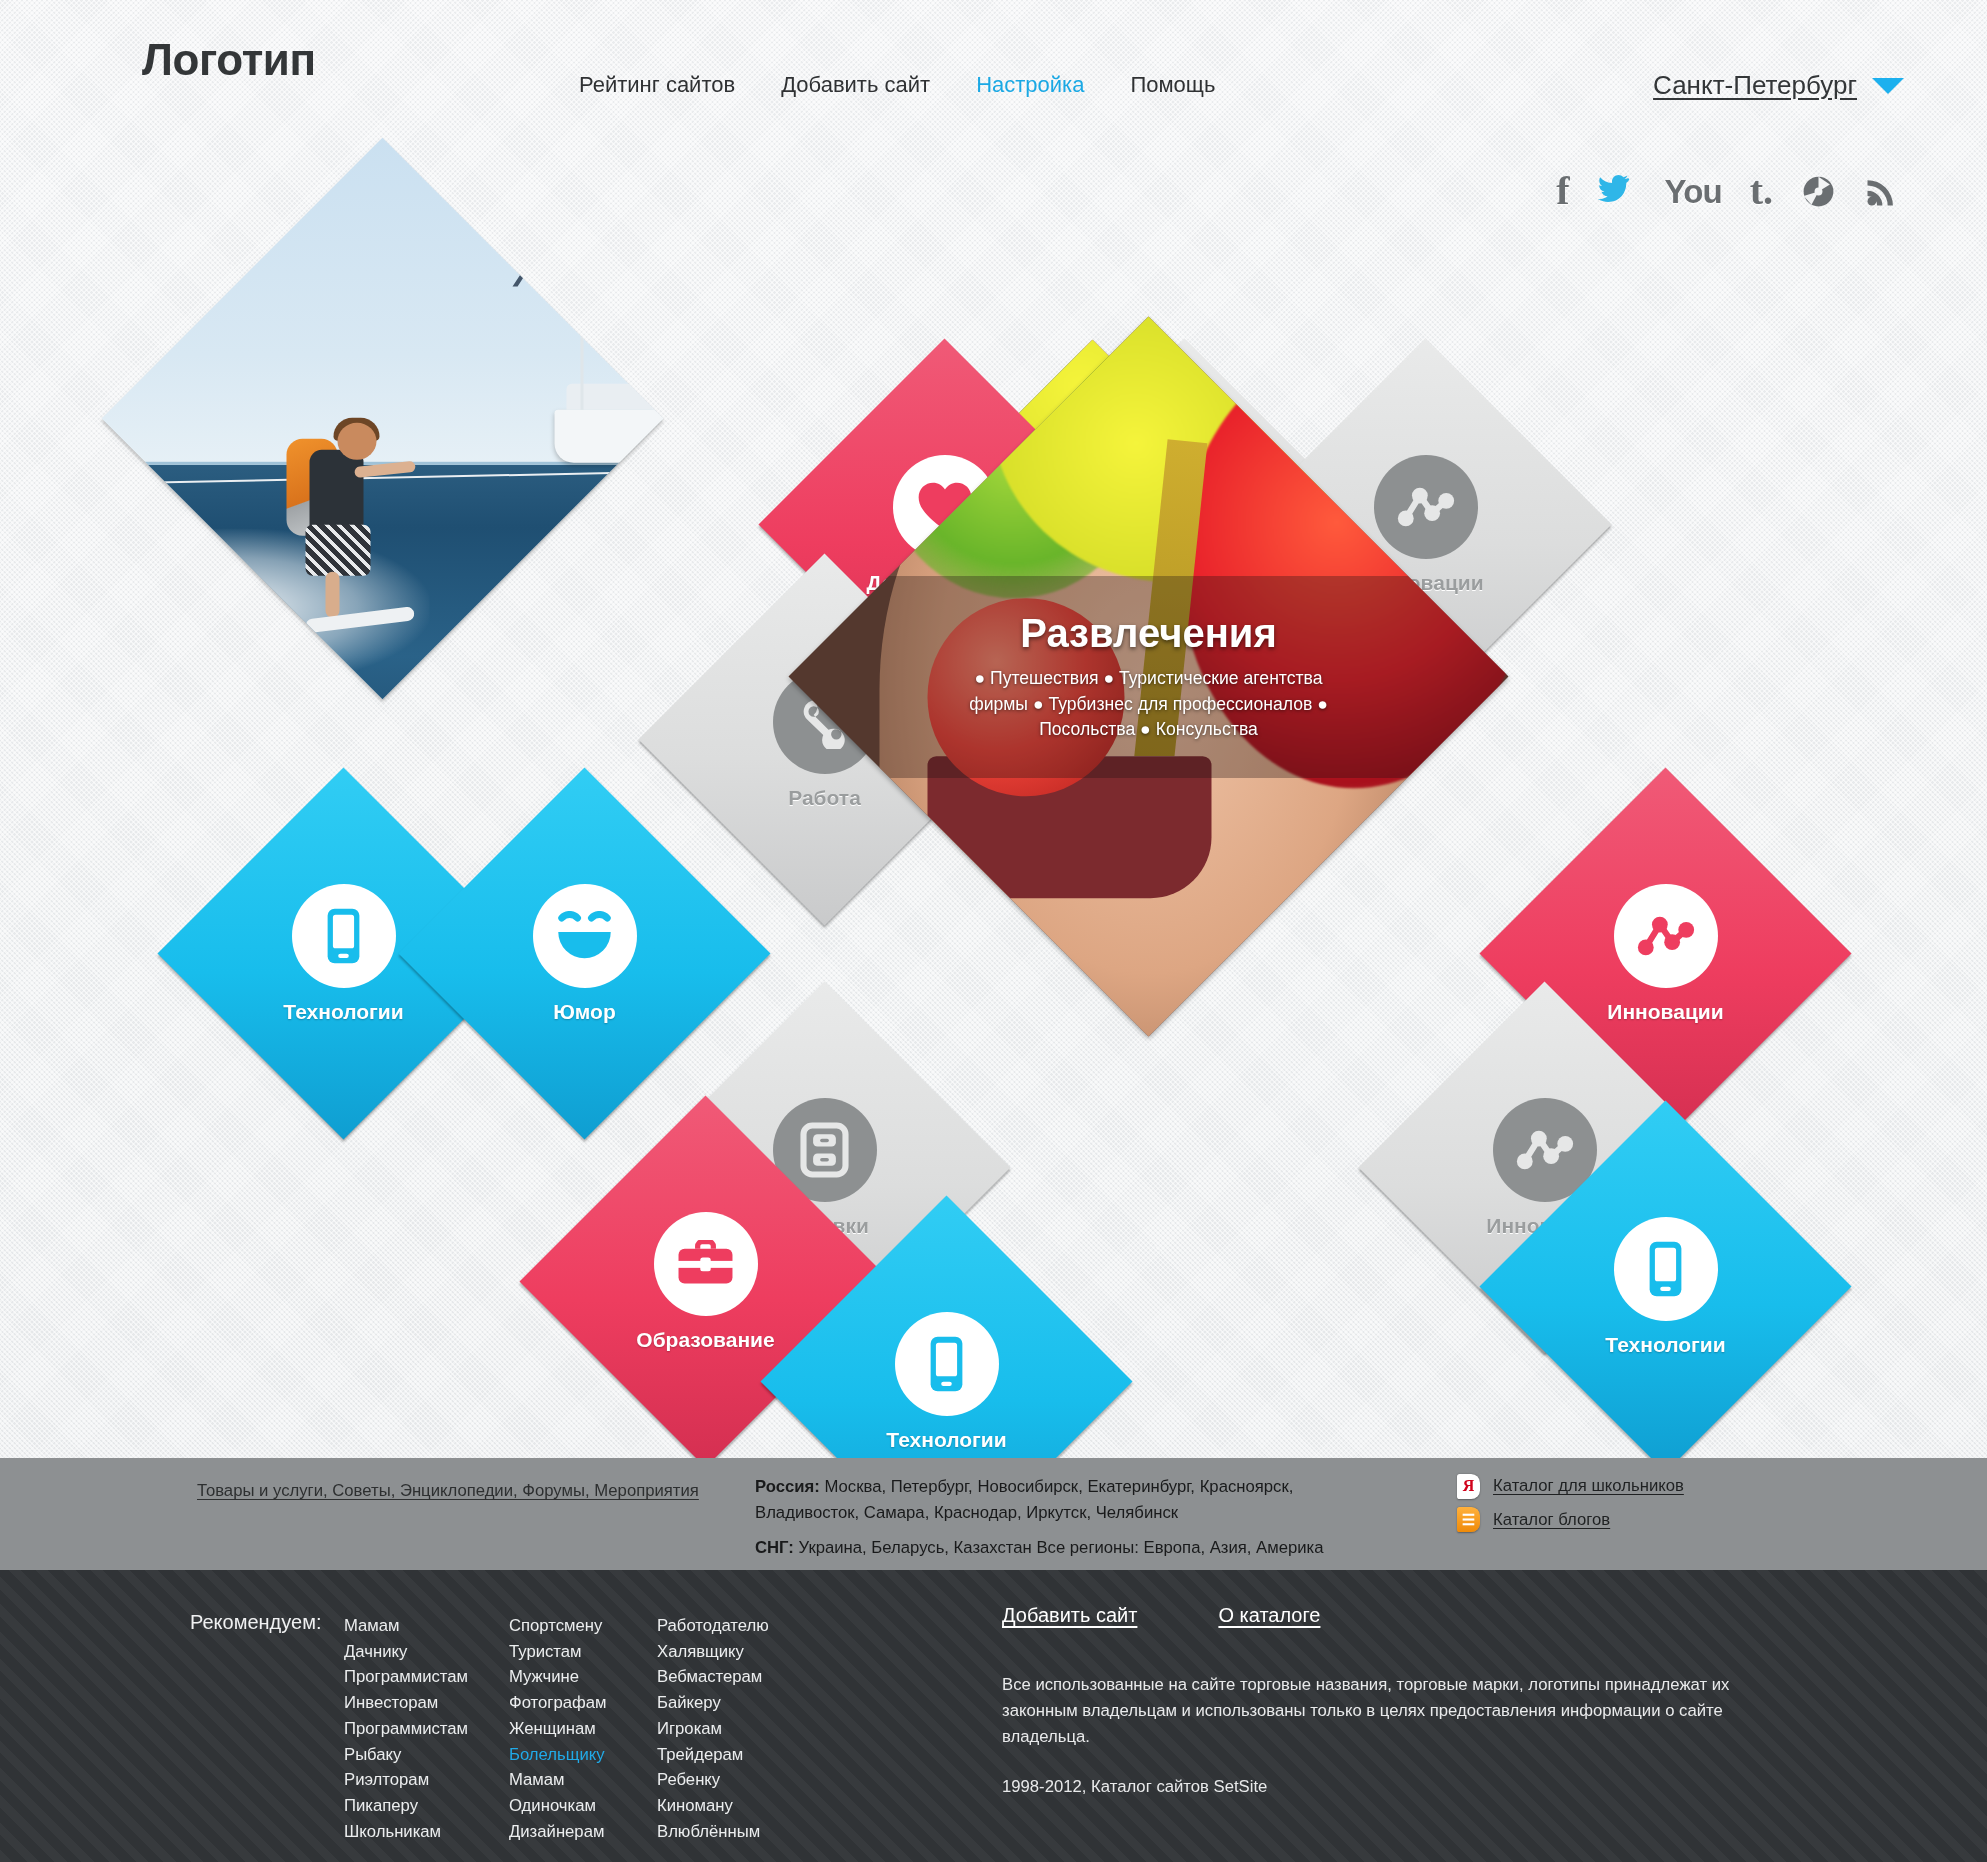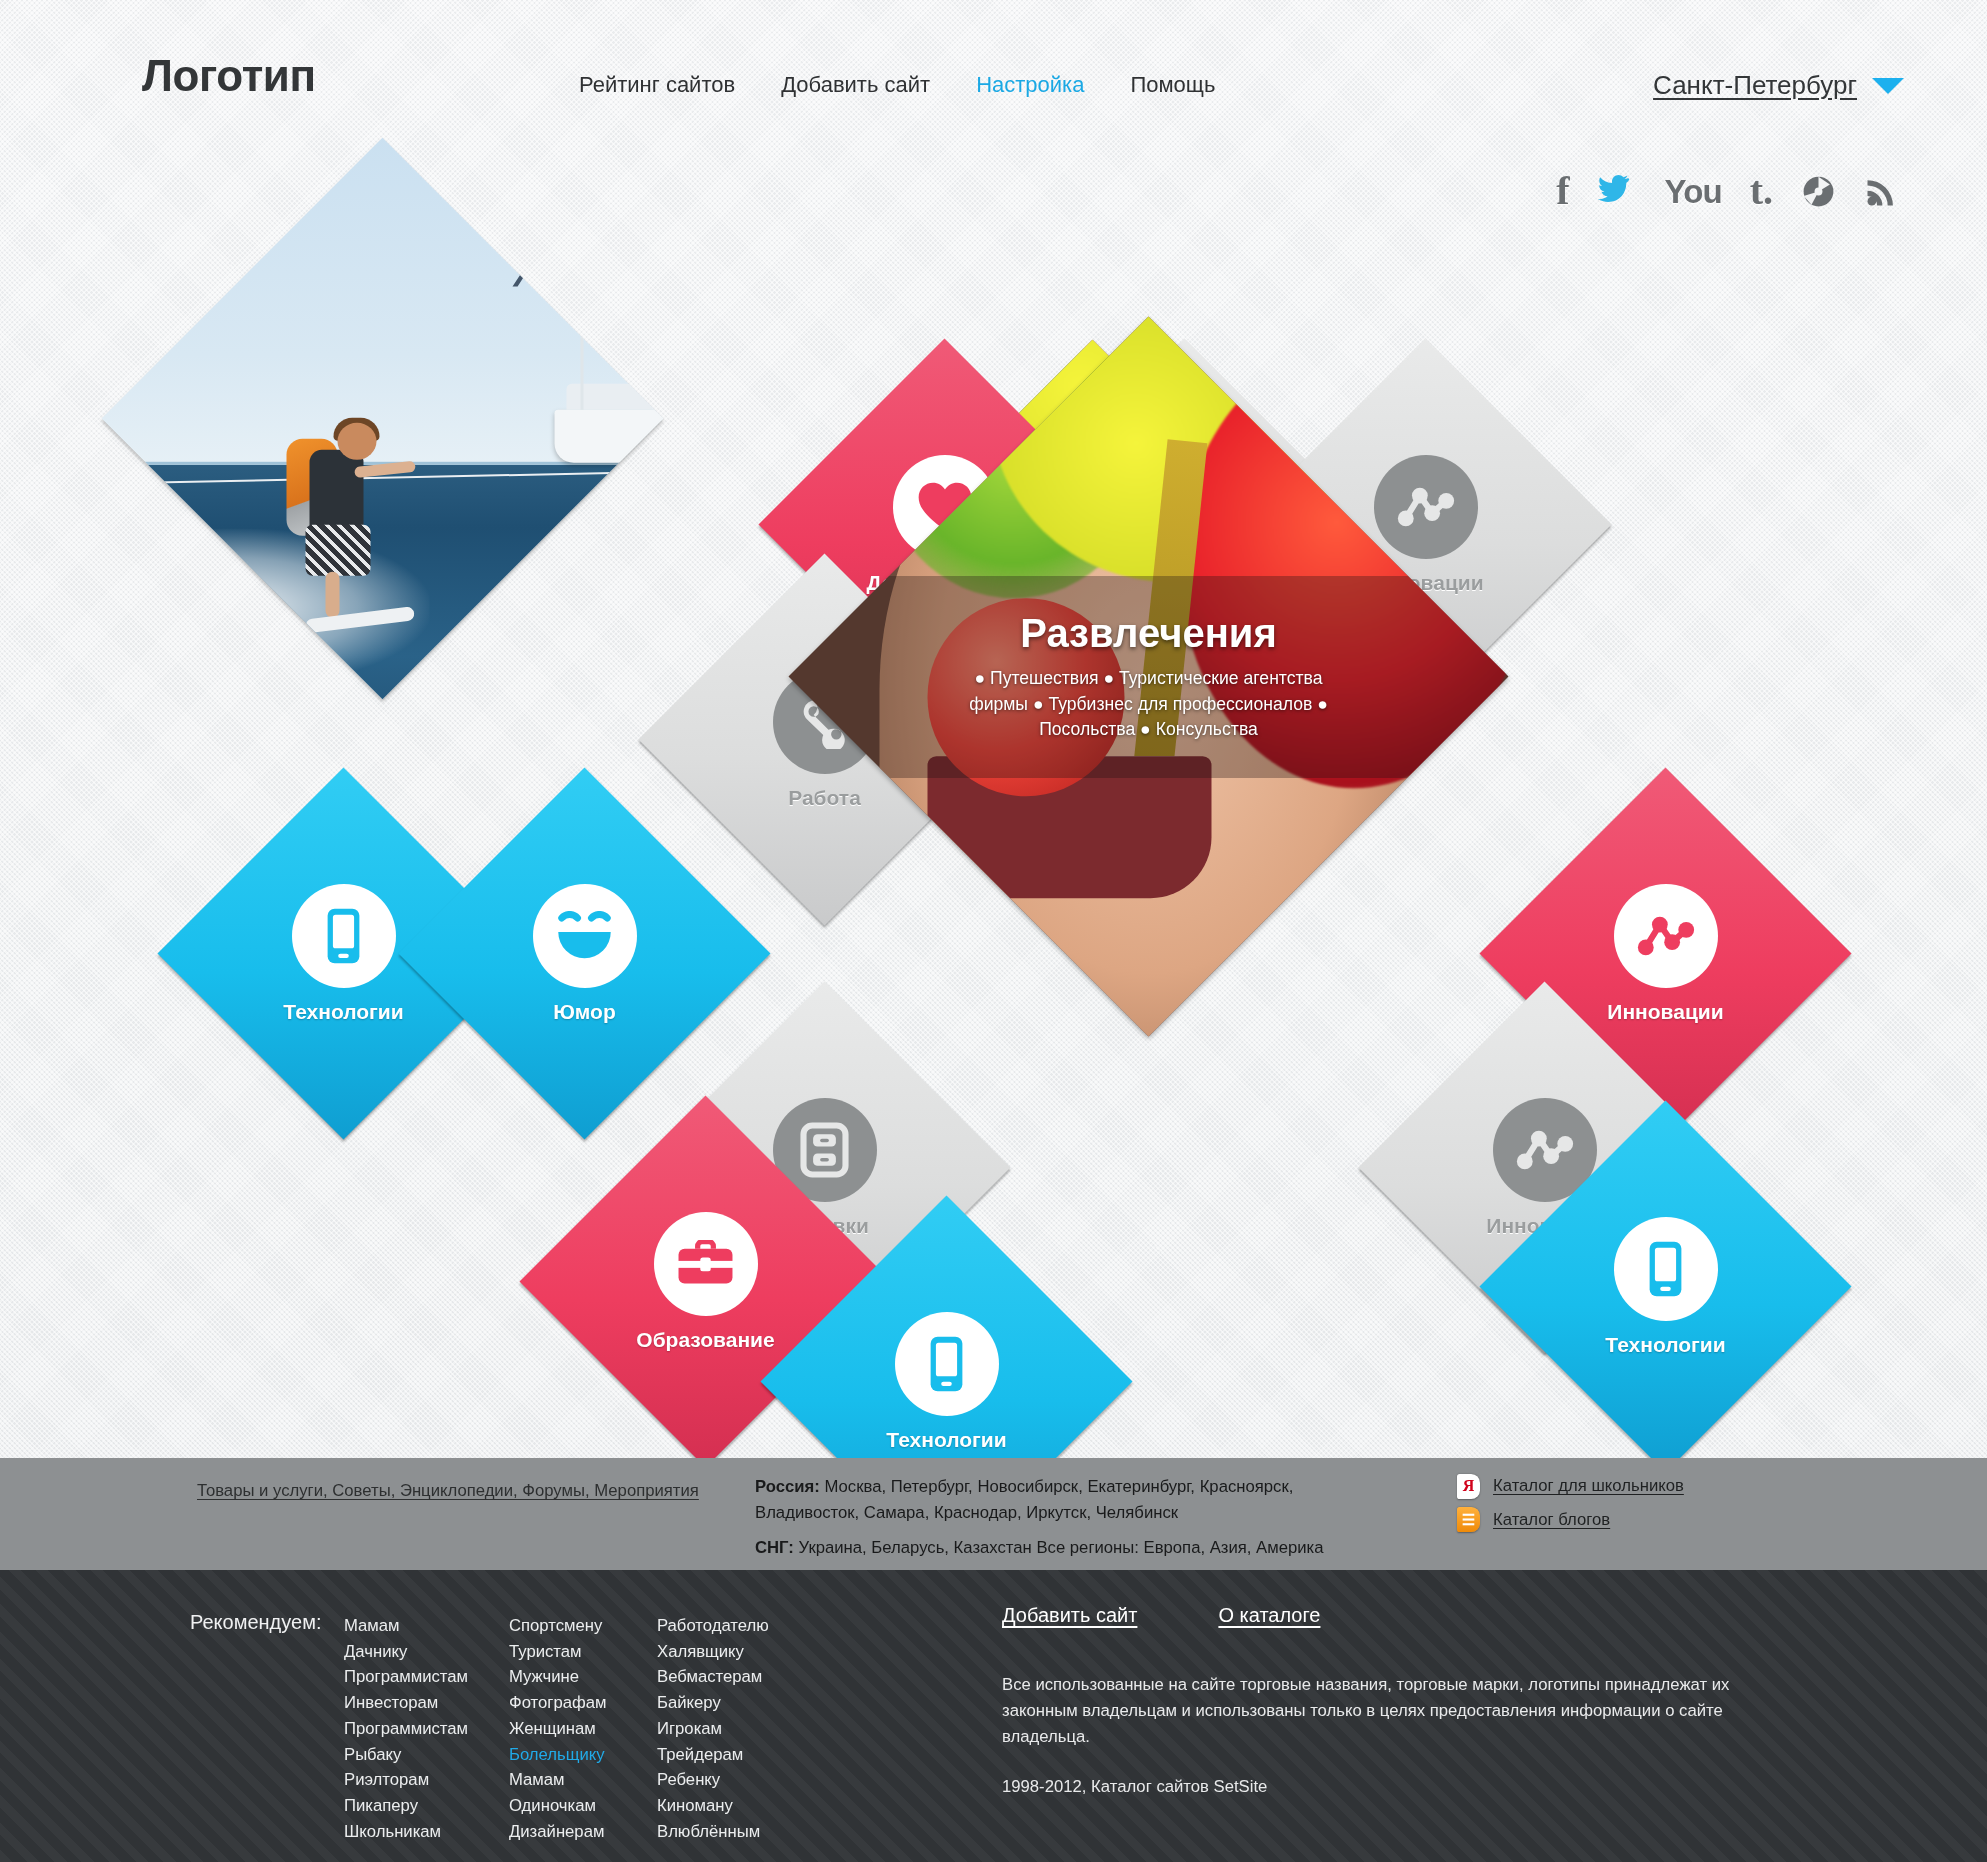--- a/index.html
+++ b/index.html
@@ -18,21 +18,21 @@
     background:
       repeating-linear-gradient(45deg, rgba(255,255,255,.55) 0 1.8px, rgba(0,0,0,0) 1.8px 3.5px),
       repeating-linear-gradient(-45deg, rgba(203,207,211,.28) 0 1.8px, rgba(0,0,0,0) 1.8px 3.5px),
       linear-gradient(#f6f7f8, #eef0f1);
   }
 
   
   #header { position: absolute; left: 0; top: 0; width: 1987px; height: 246px; }
 
   #logo {
-    position: absolute; left: 142px; top: 51px;
+    position: absolute; left: 142px; top: 35px;
     font-size: 44px; font-weight: 700; color: #333638;
     letter-spacing: -0.4px;
   }
 
   #mainnav { position: absolute; left: 579px; top: 72px; display: flex; gap: 46px; }
   #mainnav .nav-item {
     font-size: 22px; color: #2f3133; cursor: pointer; white-space: nowrap;
   }
   #mainnav .nav-item.active { color: #1aa8e4; }
 

